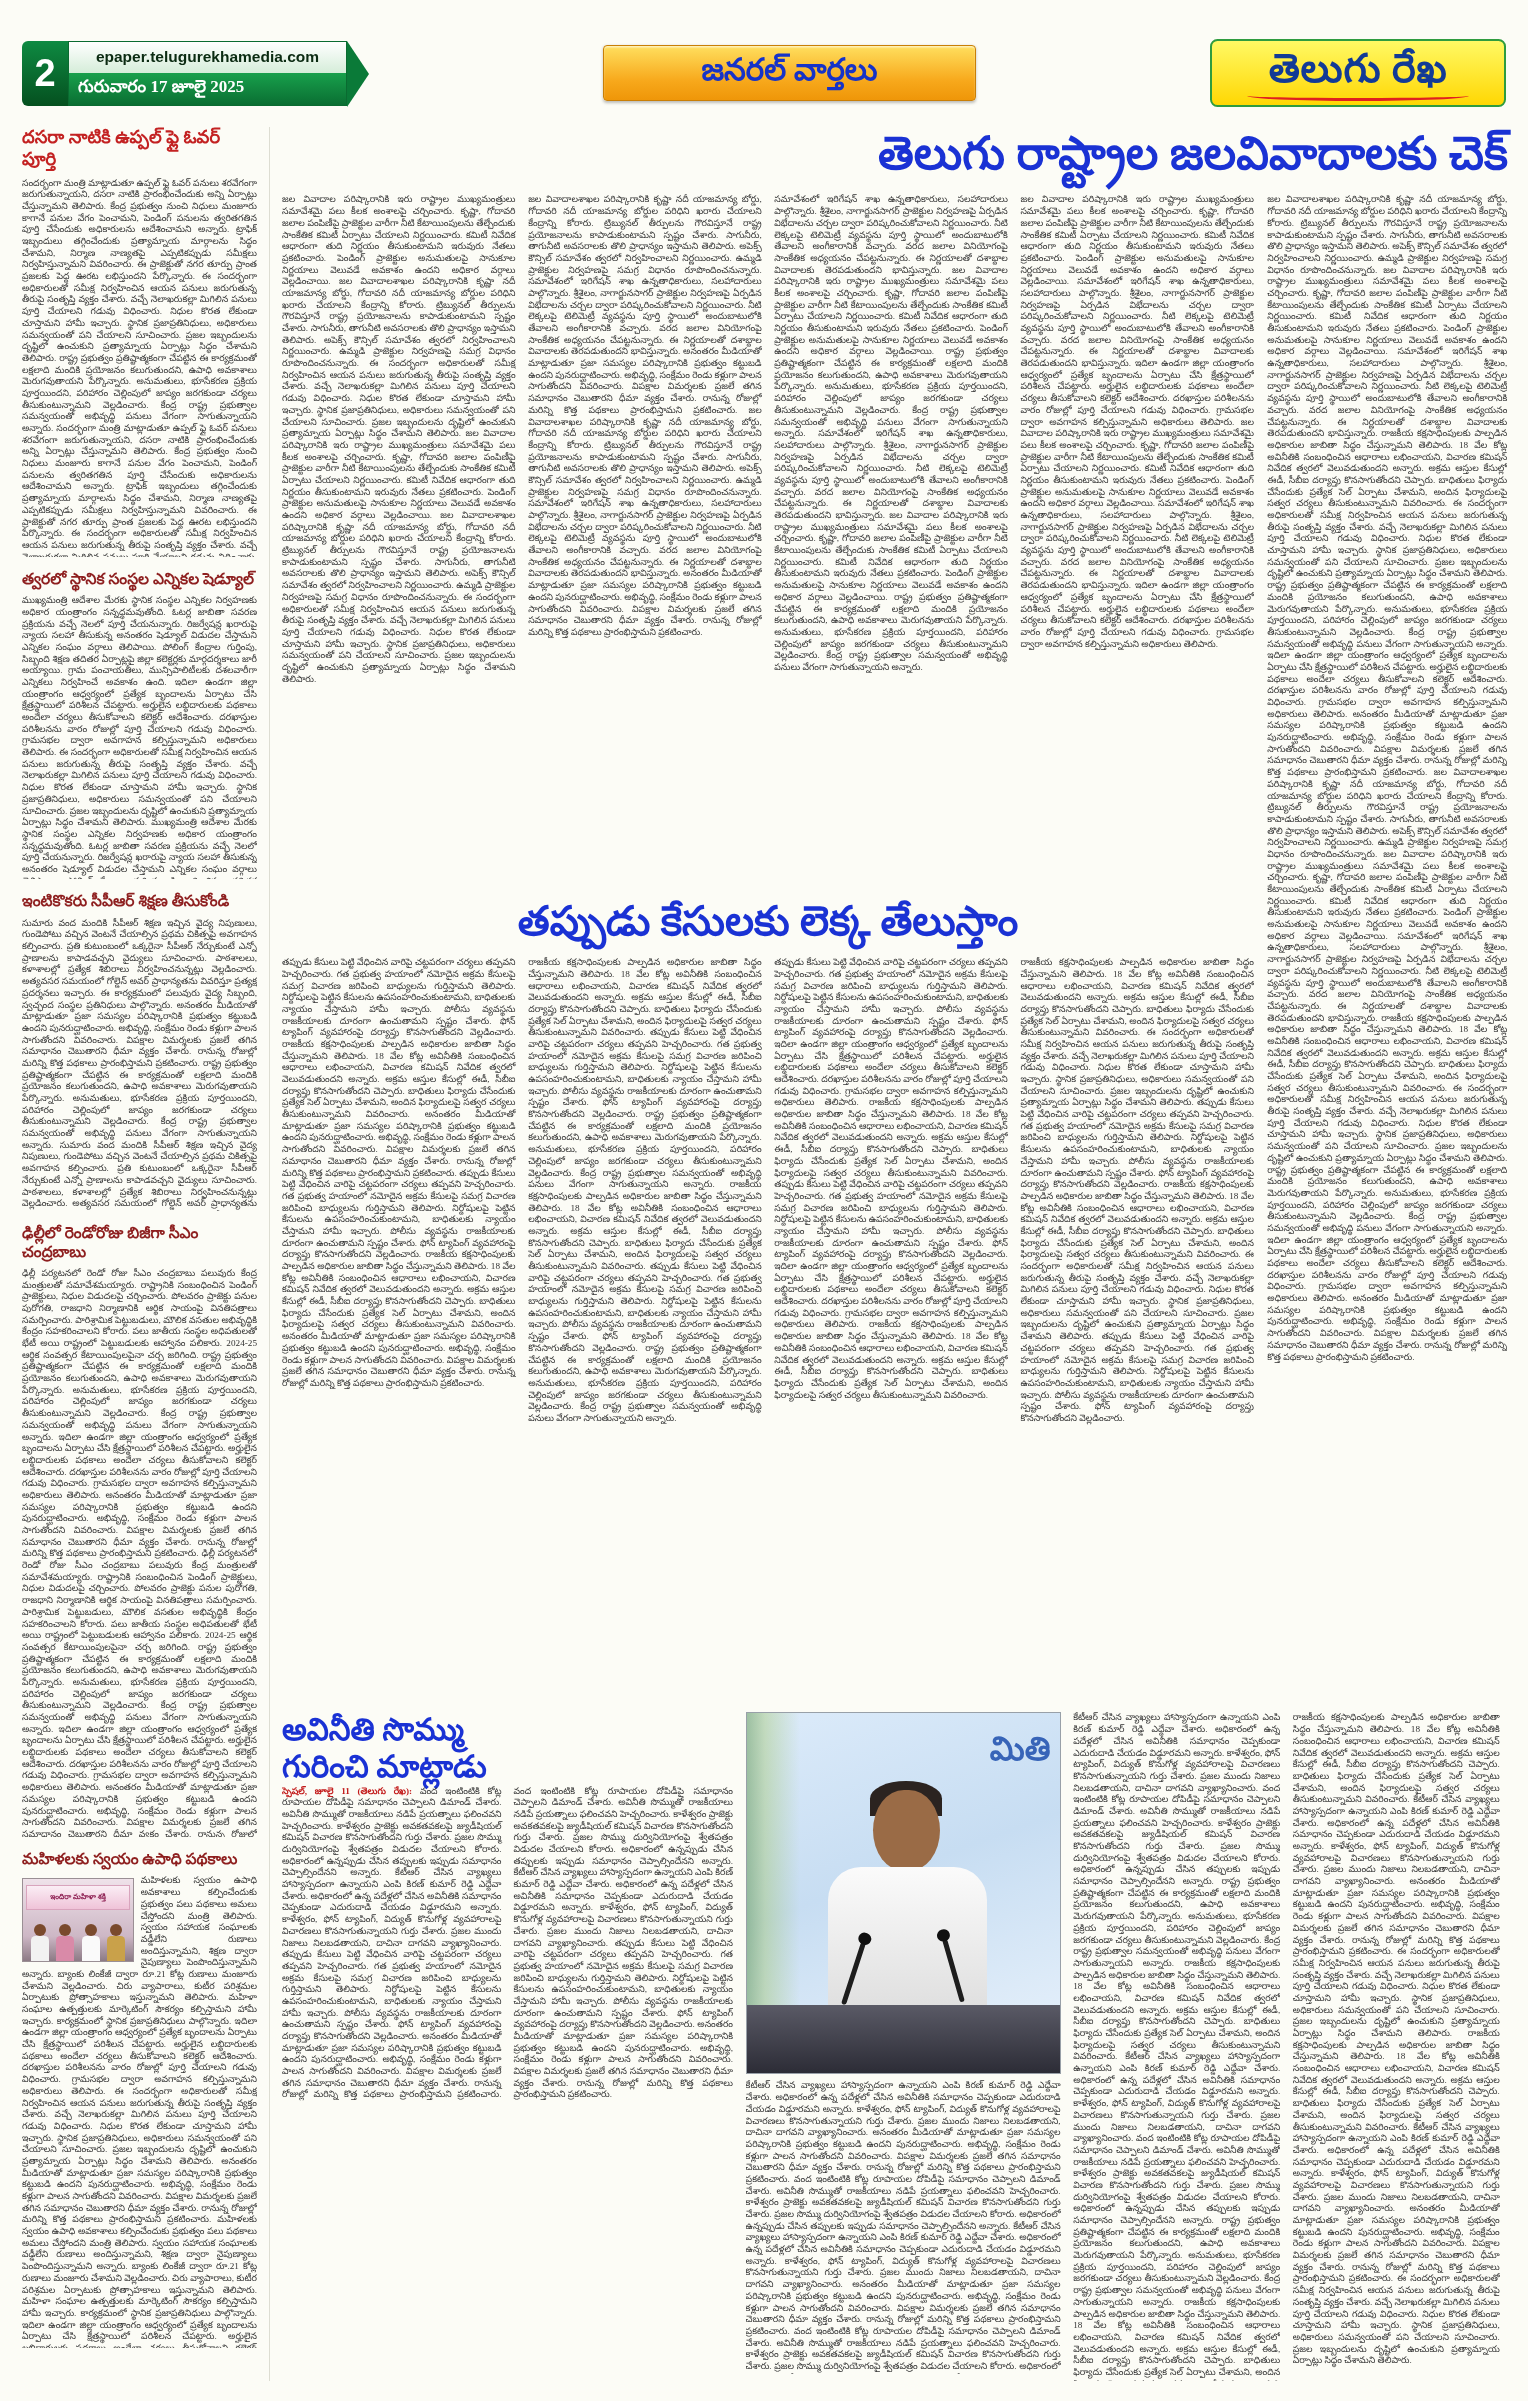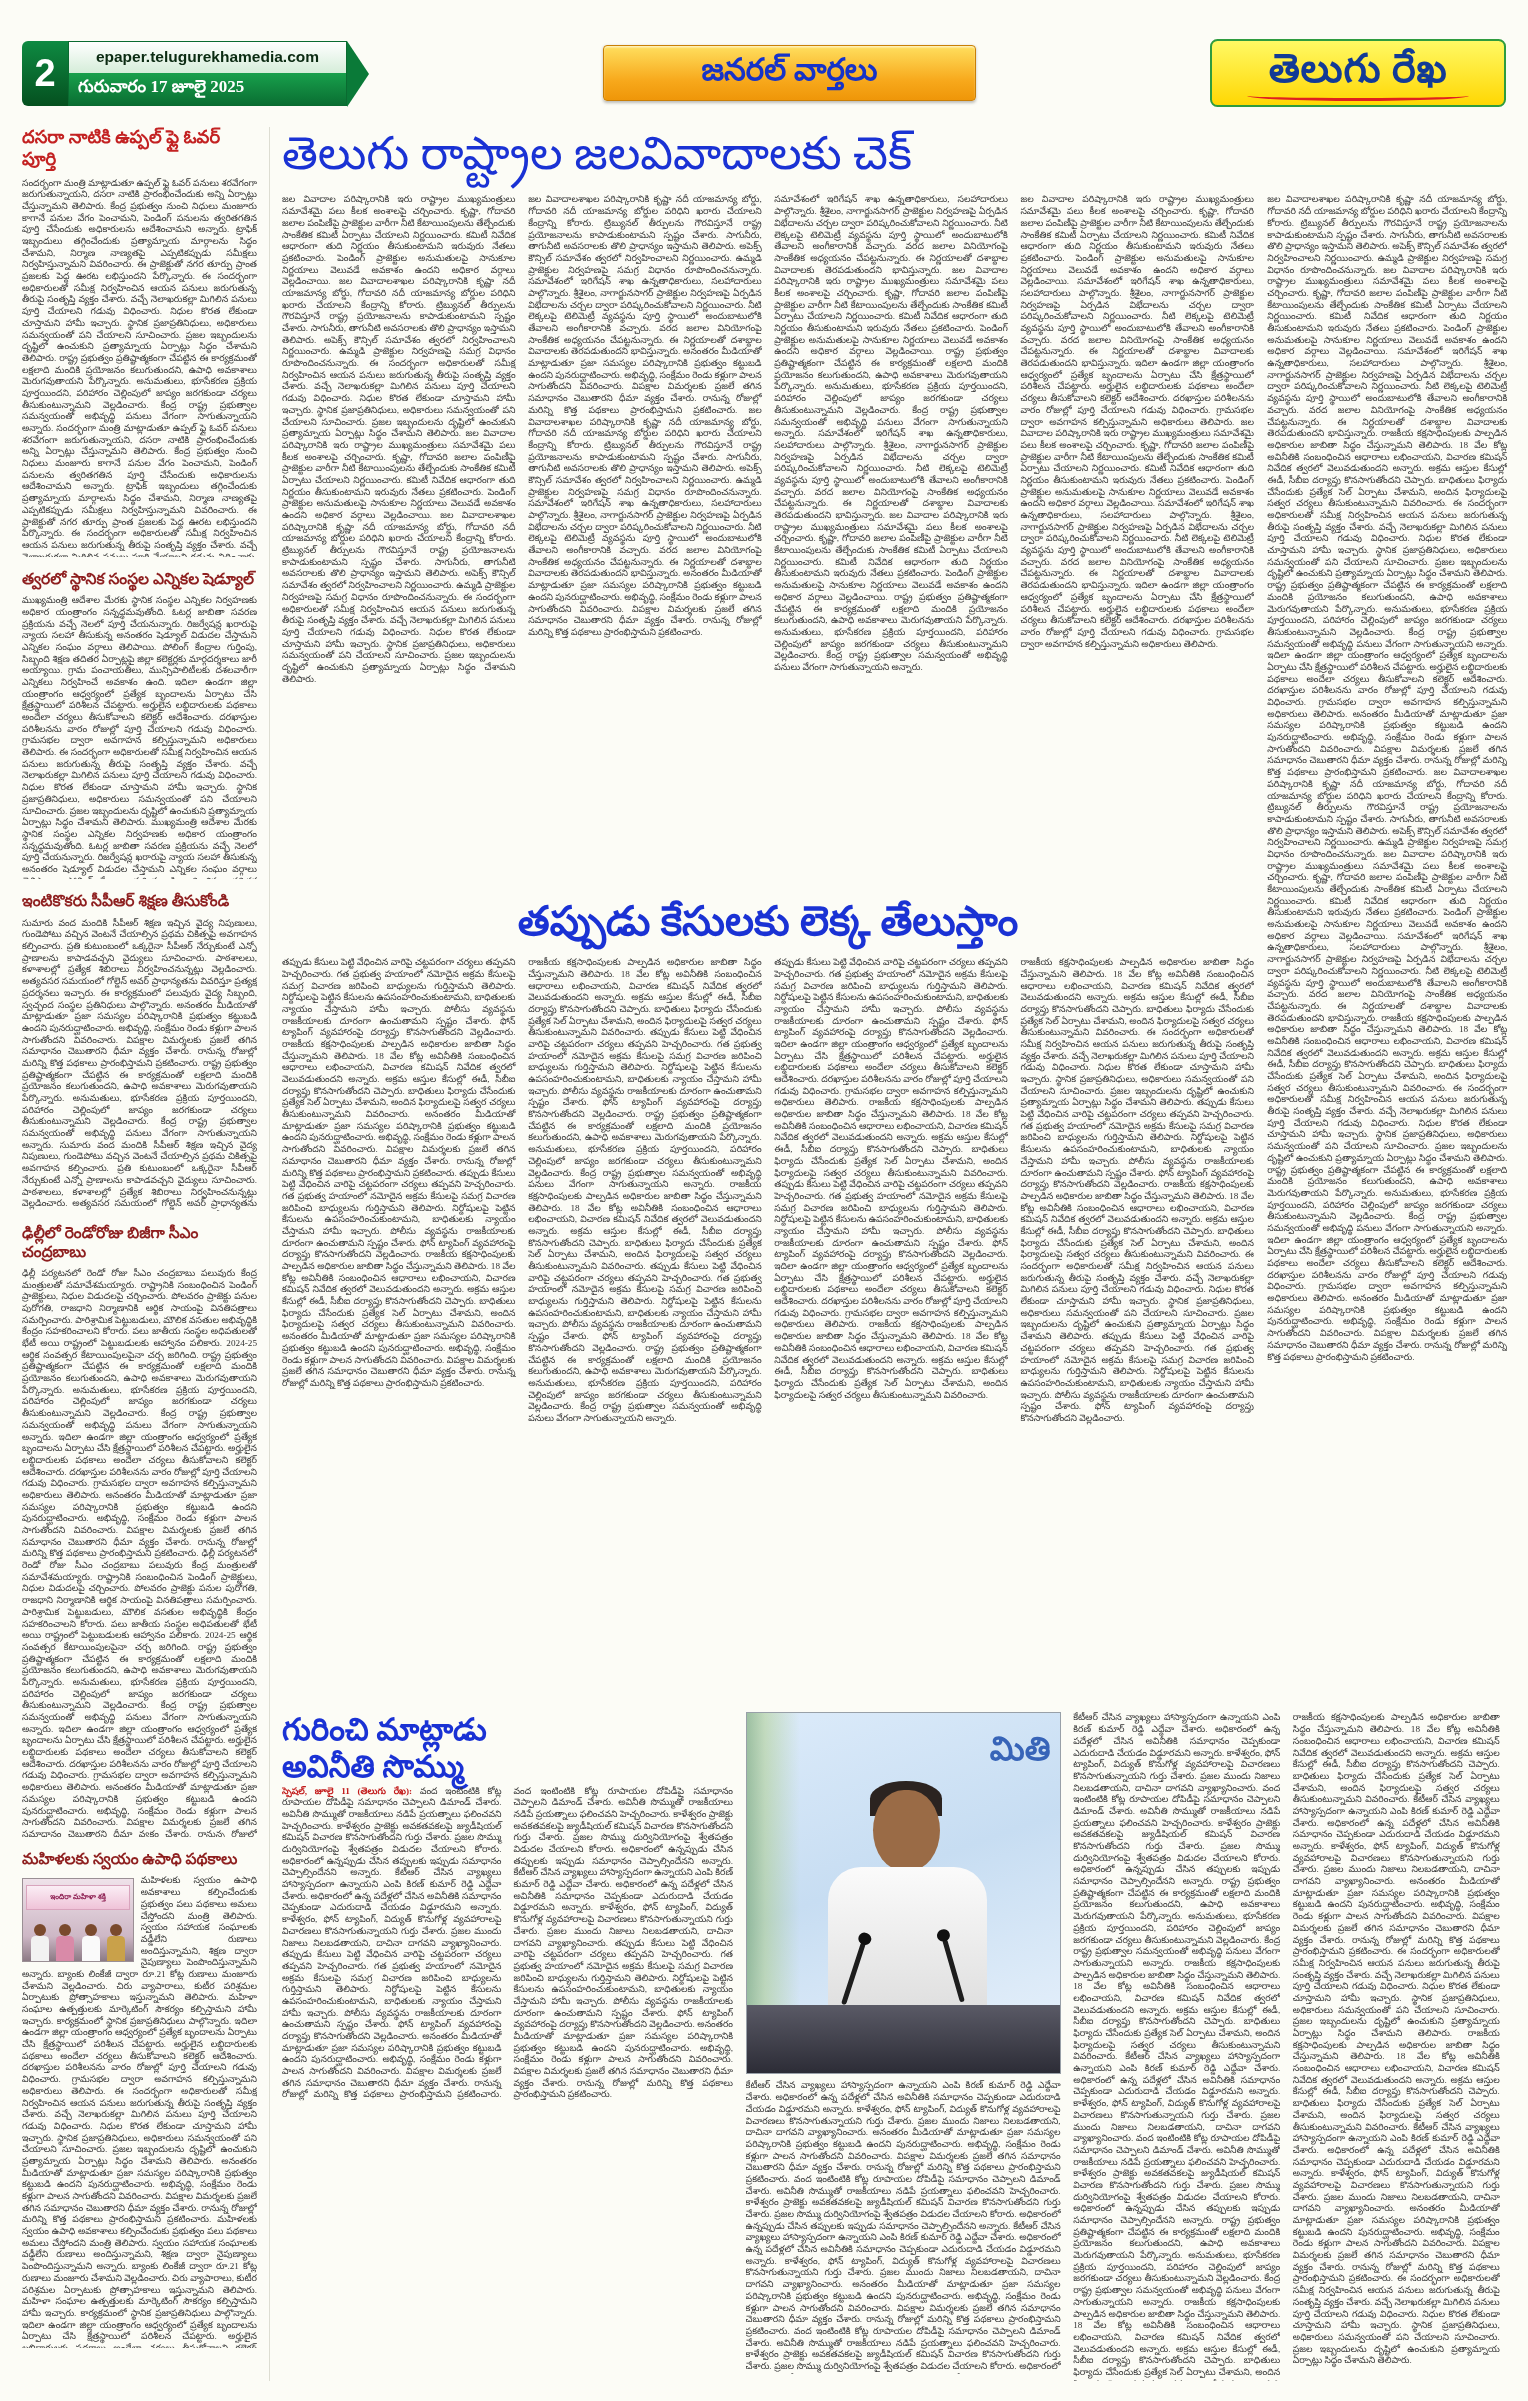--- a/index.html
+++ b/index.html
@@ -29,21 +29,21 @@
   .lc-sub{color:#8e1f1f;font-size:15.5px;font-weight:bold;line-height:1.2;margin:13.3px 0 6.7px}
   .lc-photo{float:left;width:112px;height:84px;margin:2.2px 6.7px 3px 0;border:0.7px solid #9a8f94;position:relative;overflow:hidden;background:linear-gradient(180deg,#efe2ea 0%,#cdb7c5 70%,#8c7a85 100%)}
   .lp-banner{position:absolute;top:6px;left:3px;right:3px;height:25px;background:linear-gradient(180deg,#fbeef5,#efc3d8);color:#8c1d50;font-size:7.4px;font-weight:bold;display:flex;align-items:center;justify-content:center;text-align:center;border:0.7px solid #d9a4bd}
   .lp-people{position:absolute;bottom:0;left:0;right:0;height:46px;display:flex;justify-content:space-around;align-items:flex-end;padding:0 4.4px}
   .lp-person{width:19px;display:flex;flex-direction:column;align-items:center}
   .lp-head{width:12px;height:12px;border-radius:50%;background:#7a4a2d}
   .lp-torso{width:18px;height:25px;border-radius:4.4px 4.4px 0 0}
 
   
   .main{position:absolute;left:269px;top:127px;width:1239px;border-left:0.7px solid #ddddd2;padding-left:12px}
-  .headlineA{color:#1a32d4;font-size:46px;font-weight:normal;line-height:1.08;text-align:left;margin:1.5px 0 16.3px}
+  .headlineA{color:#1a32d4;font-size:46px;font-weight:bold;line-height:1.08;text-align:right;margin:1.5px 0 16.3px}
   .mainrow{display:flex;gap:13.3px}
   .leftsub{width:972px}
   .rail{width:240px;overflow:hidden}
   .cols4{display:flex;gap:12.6px}
   .cols4 .col{width:234px}
   .hA-col{height:688px}
   .headlineB{color:#1a32d4;font-size:41px;font-weight:bold;line-height:1.1;text-align:center;margin:16.3px 0 13.3px}
   .hB-col{height:739px}
 
   
@@ -165,22 +165,22 @@
         </div>
 
       </div>
 
       <div class="rail body-text">జల వివాదాలశాఖల పరిష్కారానికి కృష్ణా నదీ యాజమాన్య బోర్డు, గోదావరి నదీ యాజమాన్య బోర్డుల పరిధిని ఖరారు చేయాలని కేంద్రాన్ని కోరారు. ట్రిబ్యునల్ తీర్పులను గౌరవిస్తూనే రాష్ట్ర ప్రయోజనాలను కాపాడుకుంటామని స్పష్టం చేశారు. సాగునీరు, తాగునీటి అవసరాలకు తొలి ప్రాధాన్యం ఇస్తామని తెలిపారు. అపెక్స్ కౌన్సిల్ సమావేశం త్వరలో నిర్వహించాలని నిర్ణయించారు. ఉమ్మడి ప్రాజెక్టుల నిర్వహణపై సమగ్ర విధానం రూపొందించనున్నారు. జల వివాదాల పరిష్కారానికి ఇరు రాష్ట్రాల ముఖ్యమంత్రులు సమావేశమై పలు కీలక అంశాలపై చర్చించారు. కృష్ణా, గోదావరి జలాల పంపిణీపై ప్రాజెక్టుల వారీగా నీటి కేటాయింపులను తేల్చేందుకు సాంకేతిక కమిటీ ఏర్పాటు చేయాలని నిర్ణయించారు. కమిటీ నివేదిక ఆధారంగా తుది నిర్ణయం తీసుకుంటామని ఇరువురు నేతలు ప్రకటించారు. పెండింగ్ ప్రాజెక్టుల అనుమతులపై సానుకూల నిర్ణయాలు వెలువడే అవకాశం ఉందని అధికార వర్గాలు వెల్లడించాయి. సమావేశంలో ఇరిగేషన్ శాఖ ఉన్నతాధికారులు, సలహాదారులు పాల్గొన్నారు. శ్రీశైలం, నాగార్జునసాగర్ ప్రాజెక్టుల నిర్వహణపై ఏర్పడిన విభేదాలను చర్చల ద్వారా పరిష్కరించుకోవాలని నిర్ణయించారు. నీటి లెక్కలపై టెలిమెట్రీ వ్యవస్థను పూర్తి స్థాయిలో అందుబాటులోకి తేవాలని అంగీకారానికి వచ్చారు. వరద జలాల వినియోగంపై సాంకేతిక అధ్యయనం చేపట్టనున్నారు. ఈ నిర్ణయాలతో దశాబ్దాల వివాదాలకు తెరపడుతుందని భావిస్తున్నారు. రాజకీయ కక్షసాధింపులకు పాల్పడిన అధికారుల జాబితా సిద్ధం చేస్తున్నామని తెలిపారు. 18 వేల కోట్ల అవినీతికి సంబంధించిన ఆధారాలు లభించాయని, విచారణ కమిషన్ నివేదిక త్వరలో వెలువడుతుందని అన్నారు. అక్రమ ఆస్తుల కేసుల్లో ఈడీ, సీబీఐ దర్యాప్తు కొనసాగుతోందని చెప్పారు. బాధితులు ఫిర్యాదు చేసేందుకు ప్రత్యేక సెల్ ఏర్పాటు చేశామని, అందిన ఫిర్యాదులపై సత్వర చర్యలు తీసుకుంటున్నామని వివరించారు. ఈ సందర్భంగా అధికారులతో సమీక్ష నిర్వహించిన ఆయన పనులు జరుగుతున్న తీరుపై సంతృప్తి వ్యక్తం చేశారు. వచ్చే నెలాఖరుకల్లా మిగిలిన పనులు పూర్తి చేయాలని గడువు విధించారు. నిధుల కొరత లేకుండా చూస్తామని హామీ ఇచ్చారు. స్థానిక ప్రజాప్రతినిధులు, అధికారులు సమన్వయంతో పని చేయాలని సూచించారు. ప్రజల ఇబ్బందులను దృష్టిలో ఉంచుకుని ప్రత్యామ్నాయ ఏర్పాట్లు సిద్ధం చేశామని తెలిపారు. రాష్ట్ర ప్రభుత్వం ప్రతిష్టాత్మకంగా చేపట్టిన ఈ కార్యక్రమంతో లక్షలాది మందికి ప్రయోజనం కలుగుతుందని, ఉపాధి అవకాశాలు మెరుగవుతాయని పేర్కొన్నారు. అనుమతులు, భూసేకరణ ప్రక్రియ పూర్తయిందని, పరిహారం చెల్లింపులో జాప్యం జరగకుండా చర్యలు తీసుకుంటున్నామని వెల్లడించారు. కేంద్ర రాష్ట్ర ప్రభుత్వాల సమన్వయంతో అభివృద్ధి పనులు వేగంగా సాగుతున్నాయని అన్నారు. ఇదిలా ఉండగా జిల్లా యంత్రాంగం ఆధ్వర్యంలో ప్రత్యేక బృందాలను ఏర్పాటు చేసి క్షేత్రస్థాయిలో పరిశీలన చేపట్టారు. అర్హులైన లబ్ధిదారులకు పథకాలు అందేలా చర్యలు తీసుకోవాలని కలెక్టర్ ఆదేశించారు. దరఖాస్తుల పరిశీలనను వారం రోజుల్లో పూర్తి చేయాలని గడువు విధించారు. గ్రామసభల ద్వారా అవగాహన కల్పిస్తున్నామని అధికారులు తెలిపారు. అనంతరం మీడియాతో మాట్లాడుతూ ప్రజా సమస్యల పరిష్కారానికి ప్రభుత్వం కట్టుబడి ఉందని పునరుద్ఘాటించారు. అభివృద్ధి, సంక్షేమం రెండు కళ్లుగా పాలన సాగుతోందని వివరించారు. విపక్షాల విమర్శలకు ప్రజలే తగిన సమాధానం చెబుతారని ధీమా వ్యక్తం చేశారు. రానున్న రోజుల్లో మరిన్ని కొత్త పథకాలు ప్రారంభిస్తామని ప్రకటించారు. జల వివాదాలశాఖల పరిష్కారానికి కృష్ణా నదీ యాజమాన్య బోర్డు, గోదావరి నదీ యాజమాన్య బోర్డుల పరిధిని ఖరారు చేయాలని కేంద్రాన్ని కోరారు. ట్రిబ్యునల్ తీర్పులను గౌరవిస్తూనే రాష్ట్ర ప్రయోజనాలను కాపాడుకుంటామని స్పష్టం చేశారు. సాగునీరు, తాగునీటి అవసరాలకు తొలి ప్రాధాన్యం ఇస్తామని తెలిపారు. అపెక్స్ కౌన్సిల్ సమావేశం త్వరలో నిర్వహించాలని నిర్ణయించారు. ఉమ్మడి ప్రాజెక్టుల నిర్వహణపై సమగ్ర విధానం రూపొందించనున్నారు. జల వివాదాల పరిష్కారానికి ఇరు రాష్ట్రాల ముఖ్యమంత్రులు సమావేశమై పలు కీలక అంశాలపై చర్చించారు. కృష్ణా, గోదావరి జలాల పంపిణీపై ప్రాజెక్టుల వారీగా నీటి కేటాయింపులను తేల్చేందుకు సాంకేతిక కమిటీ ఏర్పాటు చేయాలని నిర్ణయించారు. కమిటీ నివేదిక ఆధారంగా తుది నిర్ణయం తీసుకుంటామని ఇరువురు నేతలు ప్రకటించారు. పెండింగ్ ప్రాజెక్టుల అనుమతులపై సానుకూల నిర్ణయాలు వెలువడే అవకాశం ఉందని అధికార వర్గాలు వెల్లడించాయి. సమావేశంలో ఇరిగేషన్ శాఖ ఉన్నతాధికారులు, సలహాదారులు పాల్గొన్నారు. శ్రీశైలం, నాగార్జునసాగర్ ప్రాజెక్టుల నిర్వహణపై ఏర్పడిన విభేదాలను చర్చల ద్వారా పరిష్కరించుకోవాలని నిర్ణయించారు. నీటి లెక్కలపై టెలిమెట్రీ వ్యవస్థను పూర్తి స్థాయిలో అందుబాటులోకి తేవాలని అంగీకారానికి వచ్చారు. వరద జలాల వినియోగంపై సాంకేతిక అధ్యయనం చేపట్టనున్నారు. ఈ నిర్ణయాలతో దశాబ్దాల వివాదాలకు తెరపడుతుందని భావిస్తున్నారు. రాజకీయ కక్షసాధింపులకు పాల్పడిన అధికారుల జాబితా సిద్ధం చేస్తున్నామని తెలిపారు. 18 వేల కోట్ల అవినీతికి సంబంధించిన ఆధారాలు లభించాయని, విచారణ కమిషన్ నివేదిక త్వరలో వెలువడుతుందని అన్నారు. అక్రమ ఆస్తుల కేసుల్లో ఈడీ, సీబీఐ దర్యాప్తు కొనసాగుతోందని చెప్పారు. బాధితులు ఫిర్యాదు చేసేందుకు ప్రత్యేక సెల్ ఏర్పాటు చేశామని, అందిన ఫిర్యాదులపై సత్వర చర్యలు తీసుకుంటున్నామని వివరించారు. ఈ సందర్భంగా అధికారులతో సమీక్ష నిర్వహించిన ఆయన పనులు జరుగుతున్న తీరుపై సంతృప్తి వ్యక్తం చేశారు. వచ్చే నెలాఖరుకల్లా మిగిలిన పనులు పూర్తి చేయాలని గడువు విధించారు. నిధుల కొరత లేకుండా చూస్తామని హామీ ఇచ్చారు. స్థానిక ప్రజాప్రతినిధులు, అధికారులు సమన్వయంతో పని చేయాలని సూచించారు. ప్రజల ఇబ్బందులను దృష్టిలో ఉంచుకుని ప్రత్యామ్నాయ ఏర్పాట్లు సిద్ధం చేశామని తెలిపారు. రాష్ట్ర ప్రభుత్వం ప్రతిష్టాత్మకంగా చేపట్టిన ఈ కార్యక్రమంతో లక్షలాది మందికి ప్రయోజనం కలుగుతుందని, ఉపాధి అవకాశాలు మెరుగవుతాయని పేర్కొన్నారు. అనుమతులు, భూసేకరణ ప్రక్రియ పూర్తయిందని, పరిహారం చెల్లింపులో జాప్యం జరగకుండా చర్యలు తీసుకుంటున్నామని వెల్లడించారు. కేంద్ర రాష్ట్ర ప్రభుత్వాల సమన్వయంతో అభివృద్ధి పనులు వేగంగా సాగుతున్నాయని అన్నారు. ఇదిలా ఉండగా జిల్లా యంత్రాంగం ఆధ్వర్యంలో ప్రత్యేక బృందాలను ఏర్పాటు చేసి క్షేత్రస్థాయిలో పరిశీలన చేపట్టారు. అర్హులైన లబ్ధిదారులకు పథకాలు అందేలా చర్యలు తీసుకోవాలని కలెక్టర్ ఆదేశించారు. దరఖాస్తుల పరిశీలనను వారం రోజుల్లో పూర్తి చేయాలని గడువు విధించారు. గ్రామసభల ద్వారా అవగాహన కల్పిస్తున్నామని అధికారులు తెలిపారు. అనంతరం మీడియాతో మాట్లాడుతూ ప్రజా సమస్యల పరిష్కారానికి ప్రభుత్వం కట్టుబడి ఉందని పునరుద్ఘాటించారు. అభివృద్ధి, సంక్షేమం రెండు కళ్లుగా పాలన సాగుతోందని వివరించారు. విపక్షాల విమర్శలకు ప్రజలే తగిన సమాధానం చెబుతారని ధీమా వ్యక్తం చేశారు. రానున్న రోజుల్లో మరిన్ని కొత్త పథకాలు ప్రారంభిస్తామని ప్రకటించారు.</div>
     </div>
 
     <div class="bottom">
 
       <div class="b-a">
+        <div class="headC">అవినీతి సొమ్ము</div>
         <div class="headC">గురించి మాట్లాడు</div>
-        <div class="headC">అవినీతి సొమ్ము</div>
         <div class="b-a-text body-text">
           <span class="dateline">స్పెషల్, జూలై 11 (తెలుగు రేఖ):</span>
           <span>వంద ఇంటింటికి కోట్ల రూపాయల దోపిడీపై సమాధానం చెప్పాలని డిమాండ్ చేశారు. అవినీతి సొమ్ముతో రాజకీయాలు నడిపే ప్రయత్నాలు ఫలించవని హెచ్చరించారు. కాళేశ్వరం ప్రాజెక్టు అవకతవకలపై జ్యుడీషియల్ కమిషన్ విచారణ కొనసాగుతోందని గుర్తు చేశారు. ప్రజల సొమ్ము దుర్వినియోగంపై శ్వేతపత్రం విడుదల చేయాలని కోరారు. అధికారంలో ఉన్నప్పుడు చేసిన తప్పులకు ఇప్పుడు సమాధానం చెప్పాల్సిందేనని అన్నారు. కేటీఆర్ చేసిన వ్యాఖ్యలు హాస్యాస్పదంగా ఉన్నాయని ఎంపి కిరణ్ కుమార్ రెడ్డి ఎద్దేవా చేశారు. అధికారంలో ఉన్న పదేళ్లలో చేసిన అవినీతికి సమాధానం చెప్పకుండా ఎదురుదాడి చేయడం విడ్డూరమని అన్నారు. కాళేశ్వరం, ఫోన్ ట్యాపింగ్, విద్యుత్ కొనుగోళ్ల వ్యవహారాలపై విచారణలు కొనసాగుతున్నాయని గుర్తు చేశారు. ప్రజల ముందు నిజాలు నిలబడతాయని, దాచినా దాగవని వ్యాఖ్యానించారు. తప్పుడు కేసులు పెట్టి వేధించిన వారిపై చట్టపరంగా చర్యలు తప్పవని హెచ్చరించారు. గత ప్రభుత్వ హయాంలో నమోదైన అక్రమ కేసులపై సమగ్ర విచారణ జరిపించి బాధ్యులను గుర్తిస్తామని తెలిపారు. నిర్దోషులపై పెట్టిన కేసులను ఉపసంహరించుకుంటామని, బాధితులకు న్యాయం చేస్తామని హామీ ఇచ్చారు. పోలీసు వ్యవస్థను రాజకీయాలకు దూరంగా ఉంచుతామని స్పష్టం చేశారు. ఫోన్ ట్యాపింగ్ వ్యవహారంపై దర్యాప్తు కొనసాగుతోందని వెల్లడించారు. అనంతరం మీడియాతో మాట్లాడుతూ ప్రజా సమస్యల పరిష్కారానికి ప్రభుత్వం కట్టుబడి ఉందని పునరుద్ఘాటించారు. అభివృద్ధి, సంక్షేమం రెండు కళ్లుగా పాలన సాగుతోందని వివరించారు. విపక్షాల విమర్శలకు ప్రజలే తగిన సమాధానం చెబుతారని ధీమా వ్యక్తం చేశారు. రానున్న రోజుల్లో మరిన్ని కొత్త పథకాలు ప్రారంభిస్తామని ప్రకటించారు. వంద ఇంటింటికి కోట్ల రూపాయల దోపిడీపై సమాధానం చెప్పాలని డిమాండ్ చేశారు. అవినీతి సొమ్ముతో రాజకీయాలు నడిపే ప్రయత్నాలు ఫలించవని హెచ్చరించారు. కాళేశ్వరం ప్రాజెక్టు అవకతవకలపై జ్యుడీషియల్ కమిషన్ విచారణ కొనసాగుతోందని గుర్తు చేశారు. ప్రజల సొమ్ము దుర్వినియోగంపై శ్వేతపత్రం విడుదల చేయాలని కోరారు. అధికారంలో ఉన్నప్పుడు చేసిన తప్పులకు ఇప్పుడు సమాధానం చెప్పాల్సిందేనని అన్నారు. కేటీఆర్ చేసిన వ్యాఖ్యలు హాస్యాస్పదంగా ఉన్నాయని ఎంపి కిరణ్ కుమార్ రెడ్డి ఎద్దేవా చేశారు. అధికారంలో ఉన్న పదేళ్లలో చేసిన అవినీతికి సమాధానం చెప్పకుండా ఎదురుదాడి చేయడం విడ్డూరమని అన్నారు. కాళేశ్వరం, ఫోన్ ట్యాపింగ్, విద్యుత్ కొనుగోళ్ల వ్యవహారాలపై విచారణలు కొనసాగుతున్నాయని గుర్తు చేశారు. ప్రజల ముందు నిజాలు నిలబడతాయని, దాచినా దాగవని వ్యాఖ్యానించారు. తప్పుడు కేసులు పెట్టి వేధించిన వారిపై చట్టపరంగా చర్యలు తప్పవని హెచ్చరించారు. గత ప్రభుత్వ హయాంలో నమోదైన అక్రమ కేసులపై సమగ్ర విచారణ జరిపించి బాధ్యులను గుర్తిస్తామని తెలిపారు. నిర్దోషులపై పెట్టిన కేసులను ఉపసంహరించుకుంటామని, బాధితులకు న్యాయం చేస్తామని హామీ ఇచ్చారు. పోలీసు వ్యవస్థను రాజకీయాలకు దూరంగా ఉంచుతామని స్పష్టం చేశారు. ఫోన్ ట్యాపింగ్ వ్యవహారంపై దర్యాప్తు కొనసాగుతోందని వెల్లడించారు. అనంతరం మీడియాతో మాట్లాడుతూ ప్రజా సమస్యల పరిష్కారానికి ప్రభుత్వం కట్టుబడి ఉందని పునరుద్ఘాటించారు. అభివృద్ధి, సంక్షేమం రెండు కళ్లుగా పాలన సాగుతోందని వివరించారు. విపక్షాల విమర్శలకు ప్రజలే తగిన సమాధానం చెబుతారని ధీమా వ్యక్తం చేశారు. రానున్న రోజుల్లో మరిన్ని కొత్త పథకాలు ప్రారంభిస్తామని ప్రకటించారు.</span>
         </div>
       </div>
 
       <div class="b-b">
         <div class="sp-photo">
           <div class="sp-backdrop">మితి</div>
           <div class="sp-foliage"></div>

